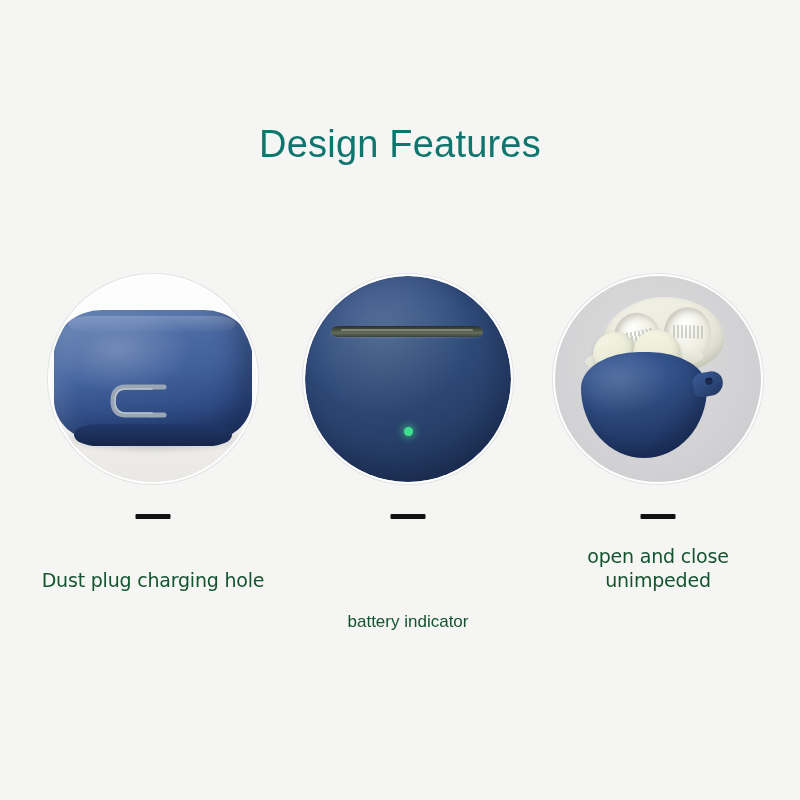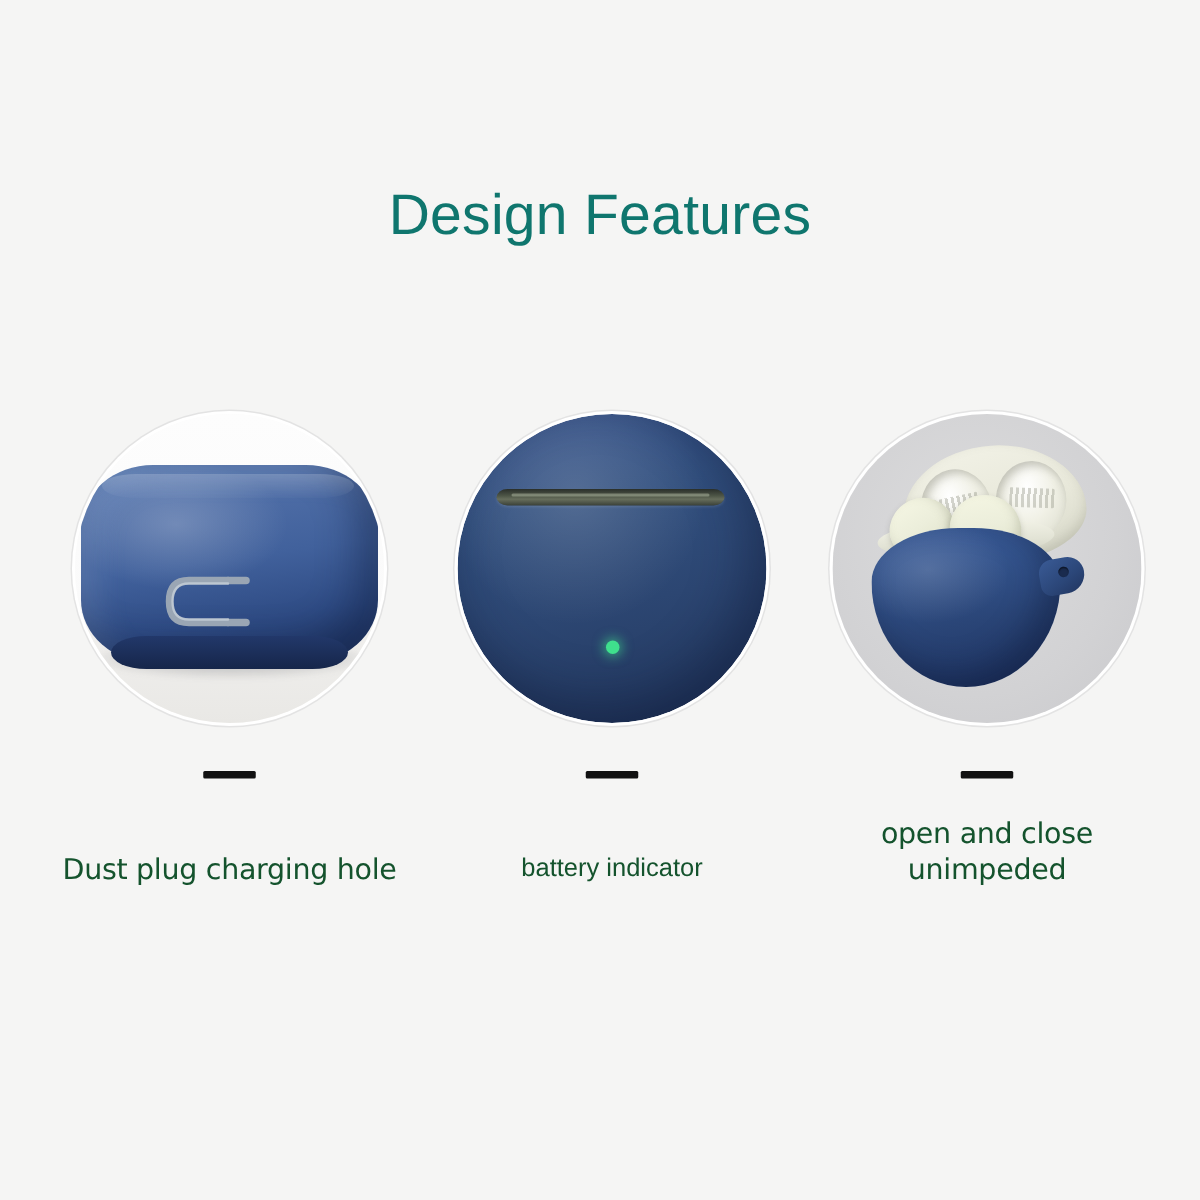--- a/index.html
+++ b/index.html
@@ -306,20 +306,21 @@
     white-space: pre-line;
   }
   .caption-1 {
     font-size: 19px;
     font-family: "DejaVu Sans", sans-serif;
     letter-spacing: -0.2px;
   }
   .caption-2 {
     font-size: 17px;
     font-family: "Liberation Sans", sans-serif;
+    margin-top: 43px;
   }
   .caption-3 {
     font-size: 19px;
     font-family: "DejaVu Sans", sans-serif;
     letter-spacing: -0.2px;
     top: 268px;
   }
 </style>
 </head>
 <body>

